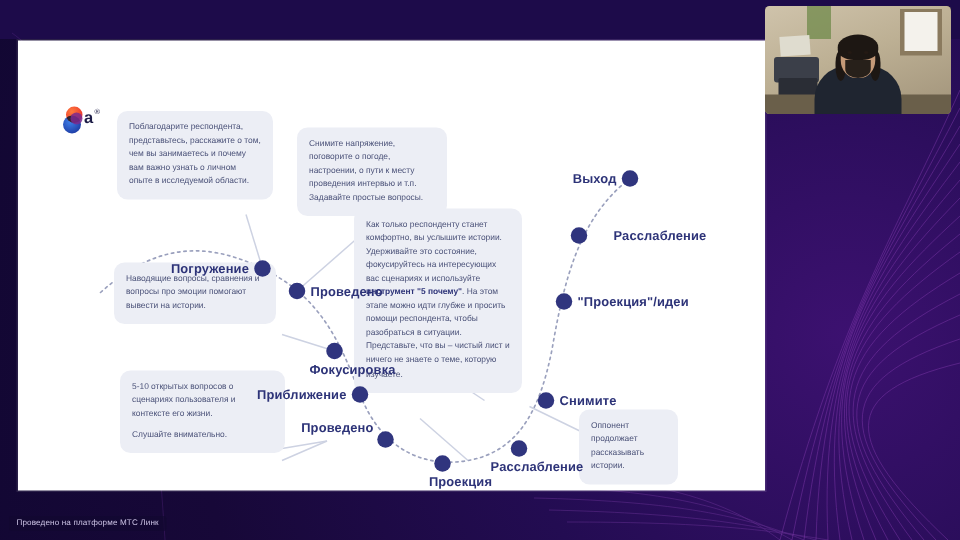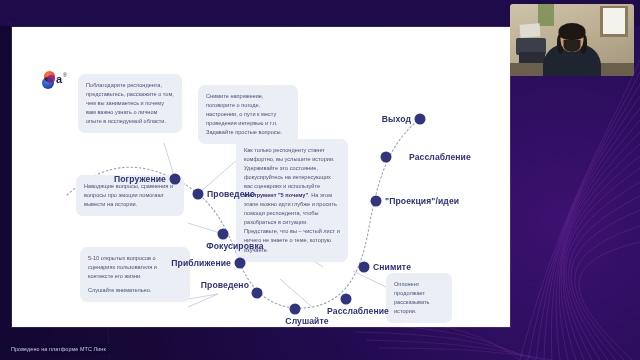--- a/index.html
+++ b/index.html
@@ -352,21 +352,21 @@
     <div class="node" style="left:211px; top:207px;"></div>
     <div class="node-label lbl-below" style="left:211px; top:214px;">Фокусировка</div>
 
     <div class="node" style="left:228px; top:236px;"></div>
     <div class="node-label lbl-left" style="left:219px; top:236px;">Приближение</div>
 
     <div class="node" style="left:245px; top:266px;"></div>
     <div class="node-label lbl-left" style="left:237px; top:258px;">Проведено</div>
 
     <div class="node" style="left:283px; top:282px;"></div>
-    <div class="node-label lbl-below" style="left:283px; top:289px;">Слушайте</div>
+    <div class="node-label lbl-below" style="left:283px; top:289px;">Проекция</div>
 
     <div class="node" style="left:334px; top:272px;"></div>
     <div class="node-label lbl-below" style="left:334px; top:279px;">Расслабление</div>
 
     <div class="node" style="left:352px; top:240px;"></div>
     <div class="node-label lbl-right" style="left:361px; top:240px;">Снимите</div>
 
     <div class="node" style="left:364px; top:174px;"></div>
     <div class="node-label lbl-right" style="left:373px; top:174px;">"Проекция"/идеи</div>
 

